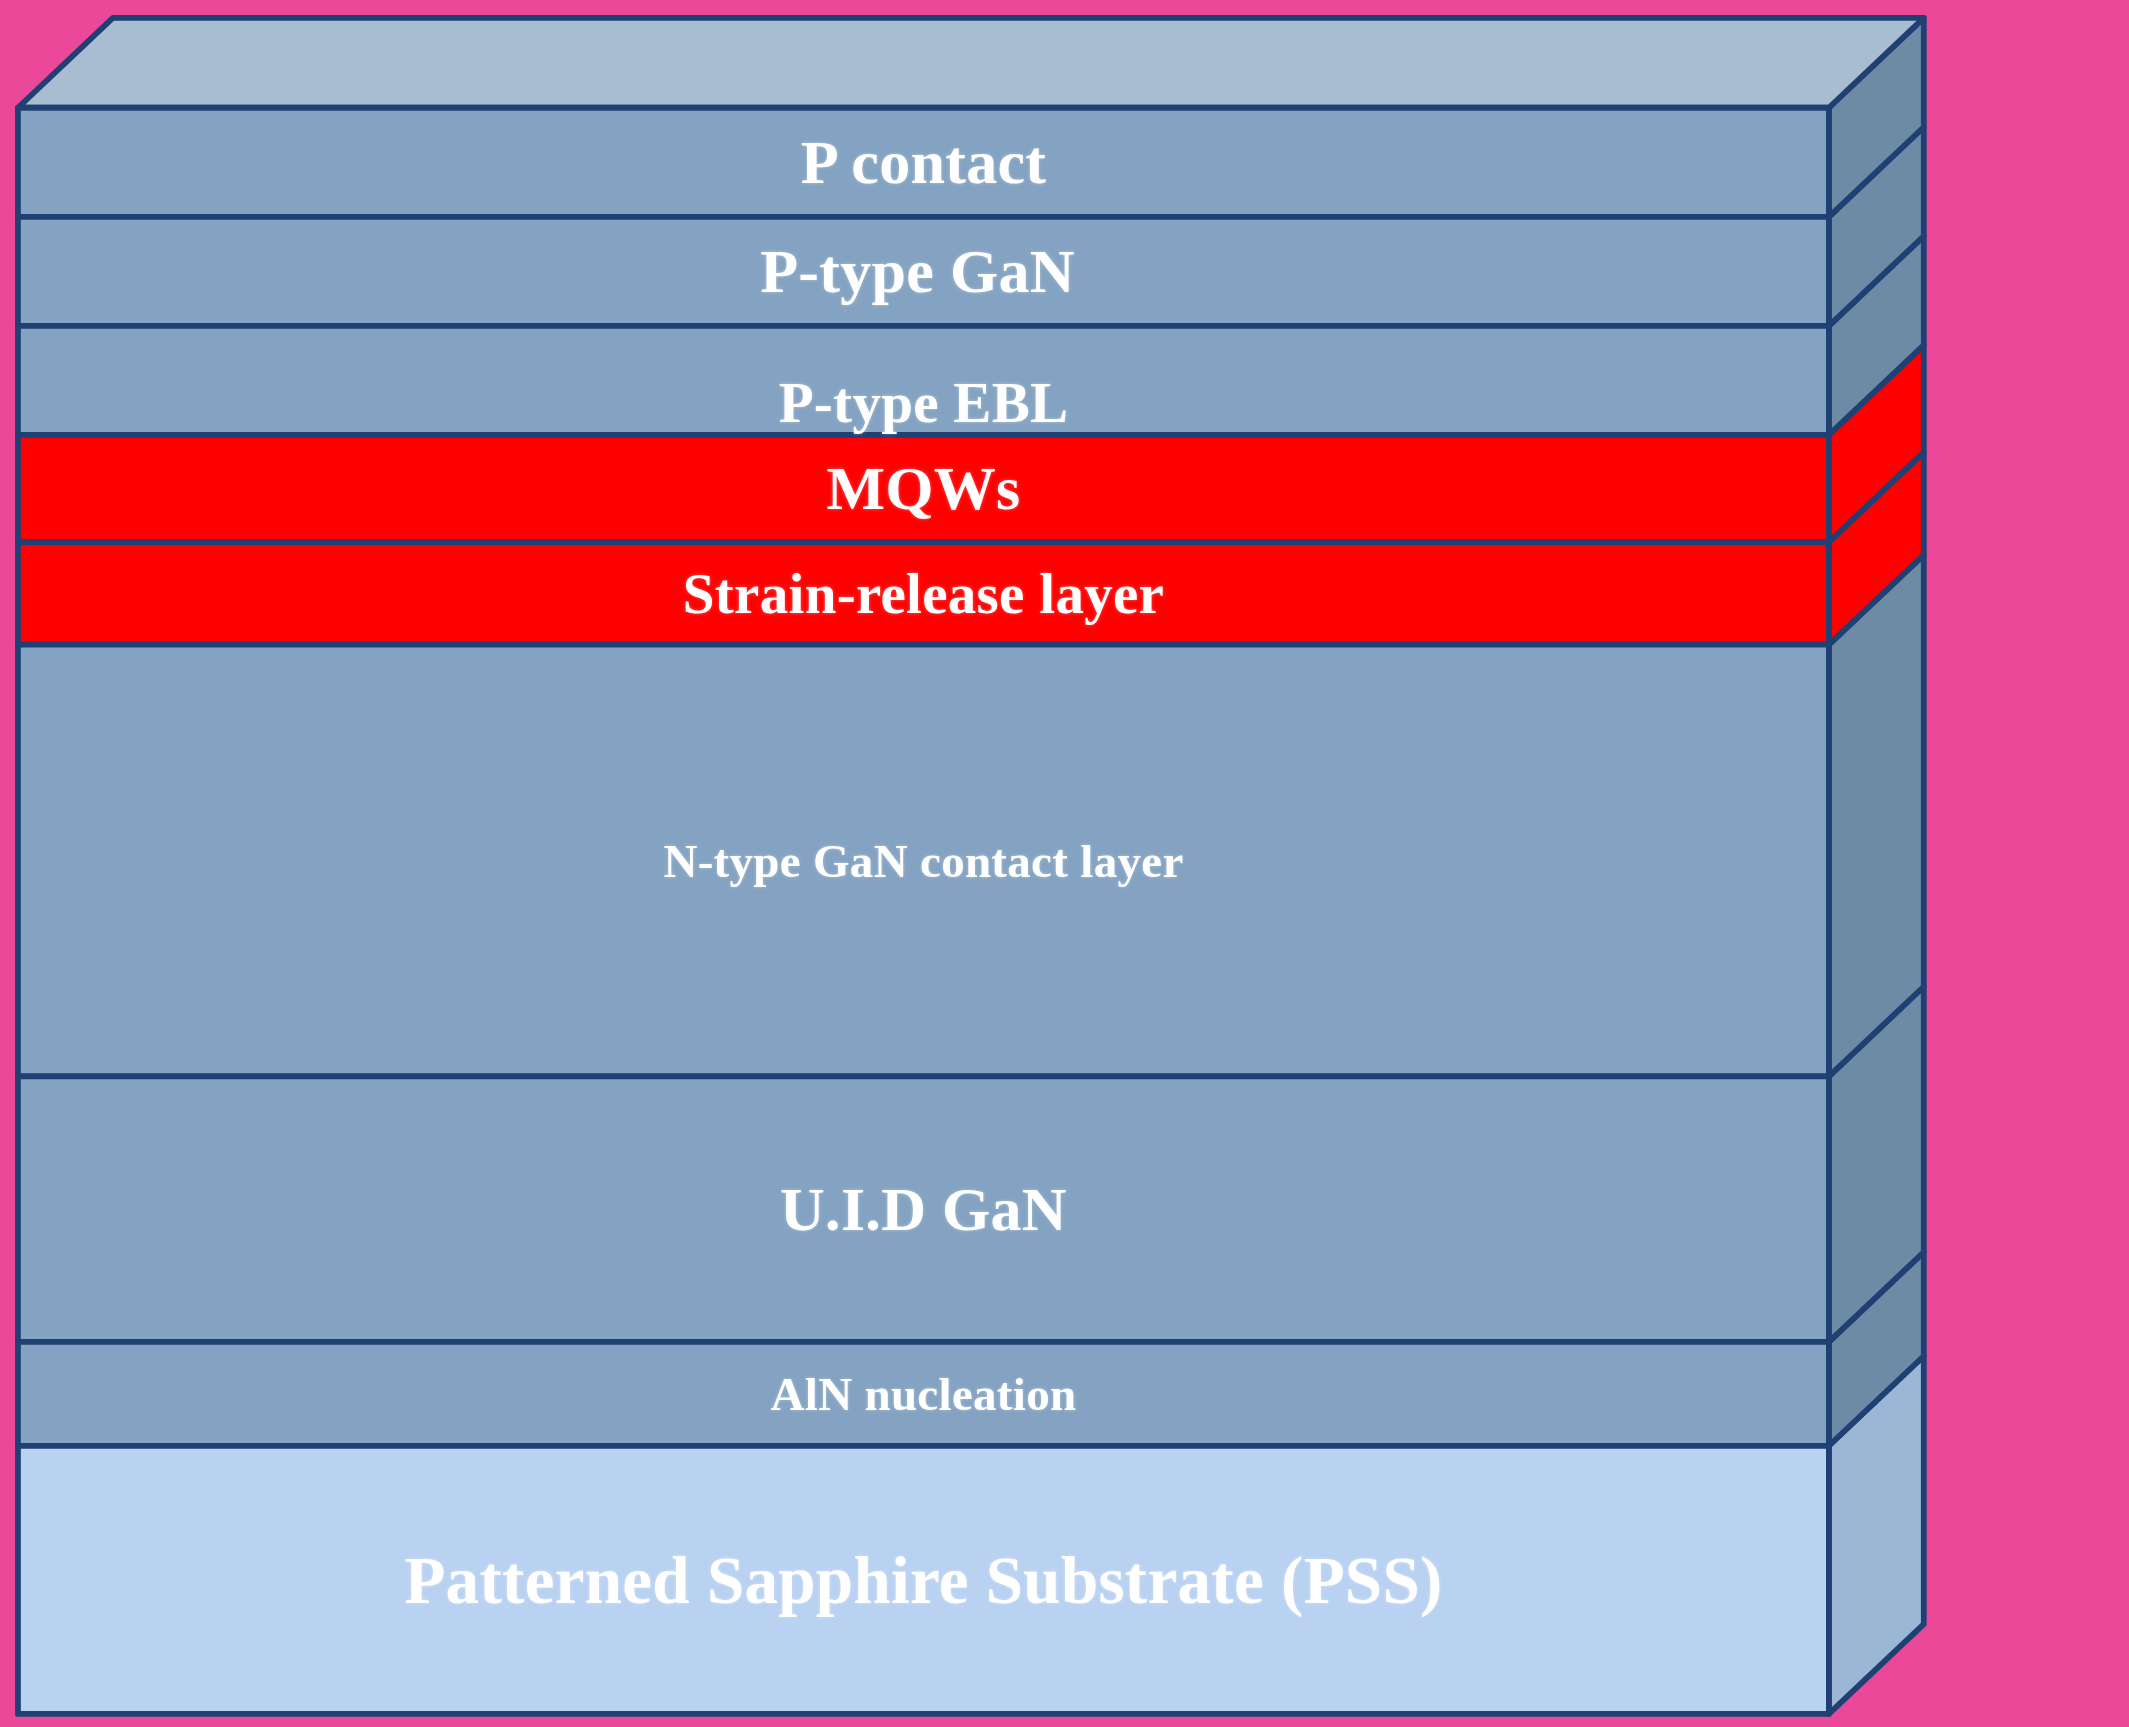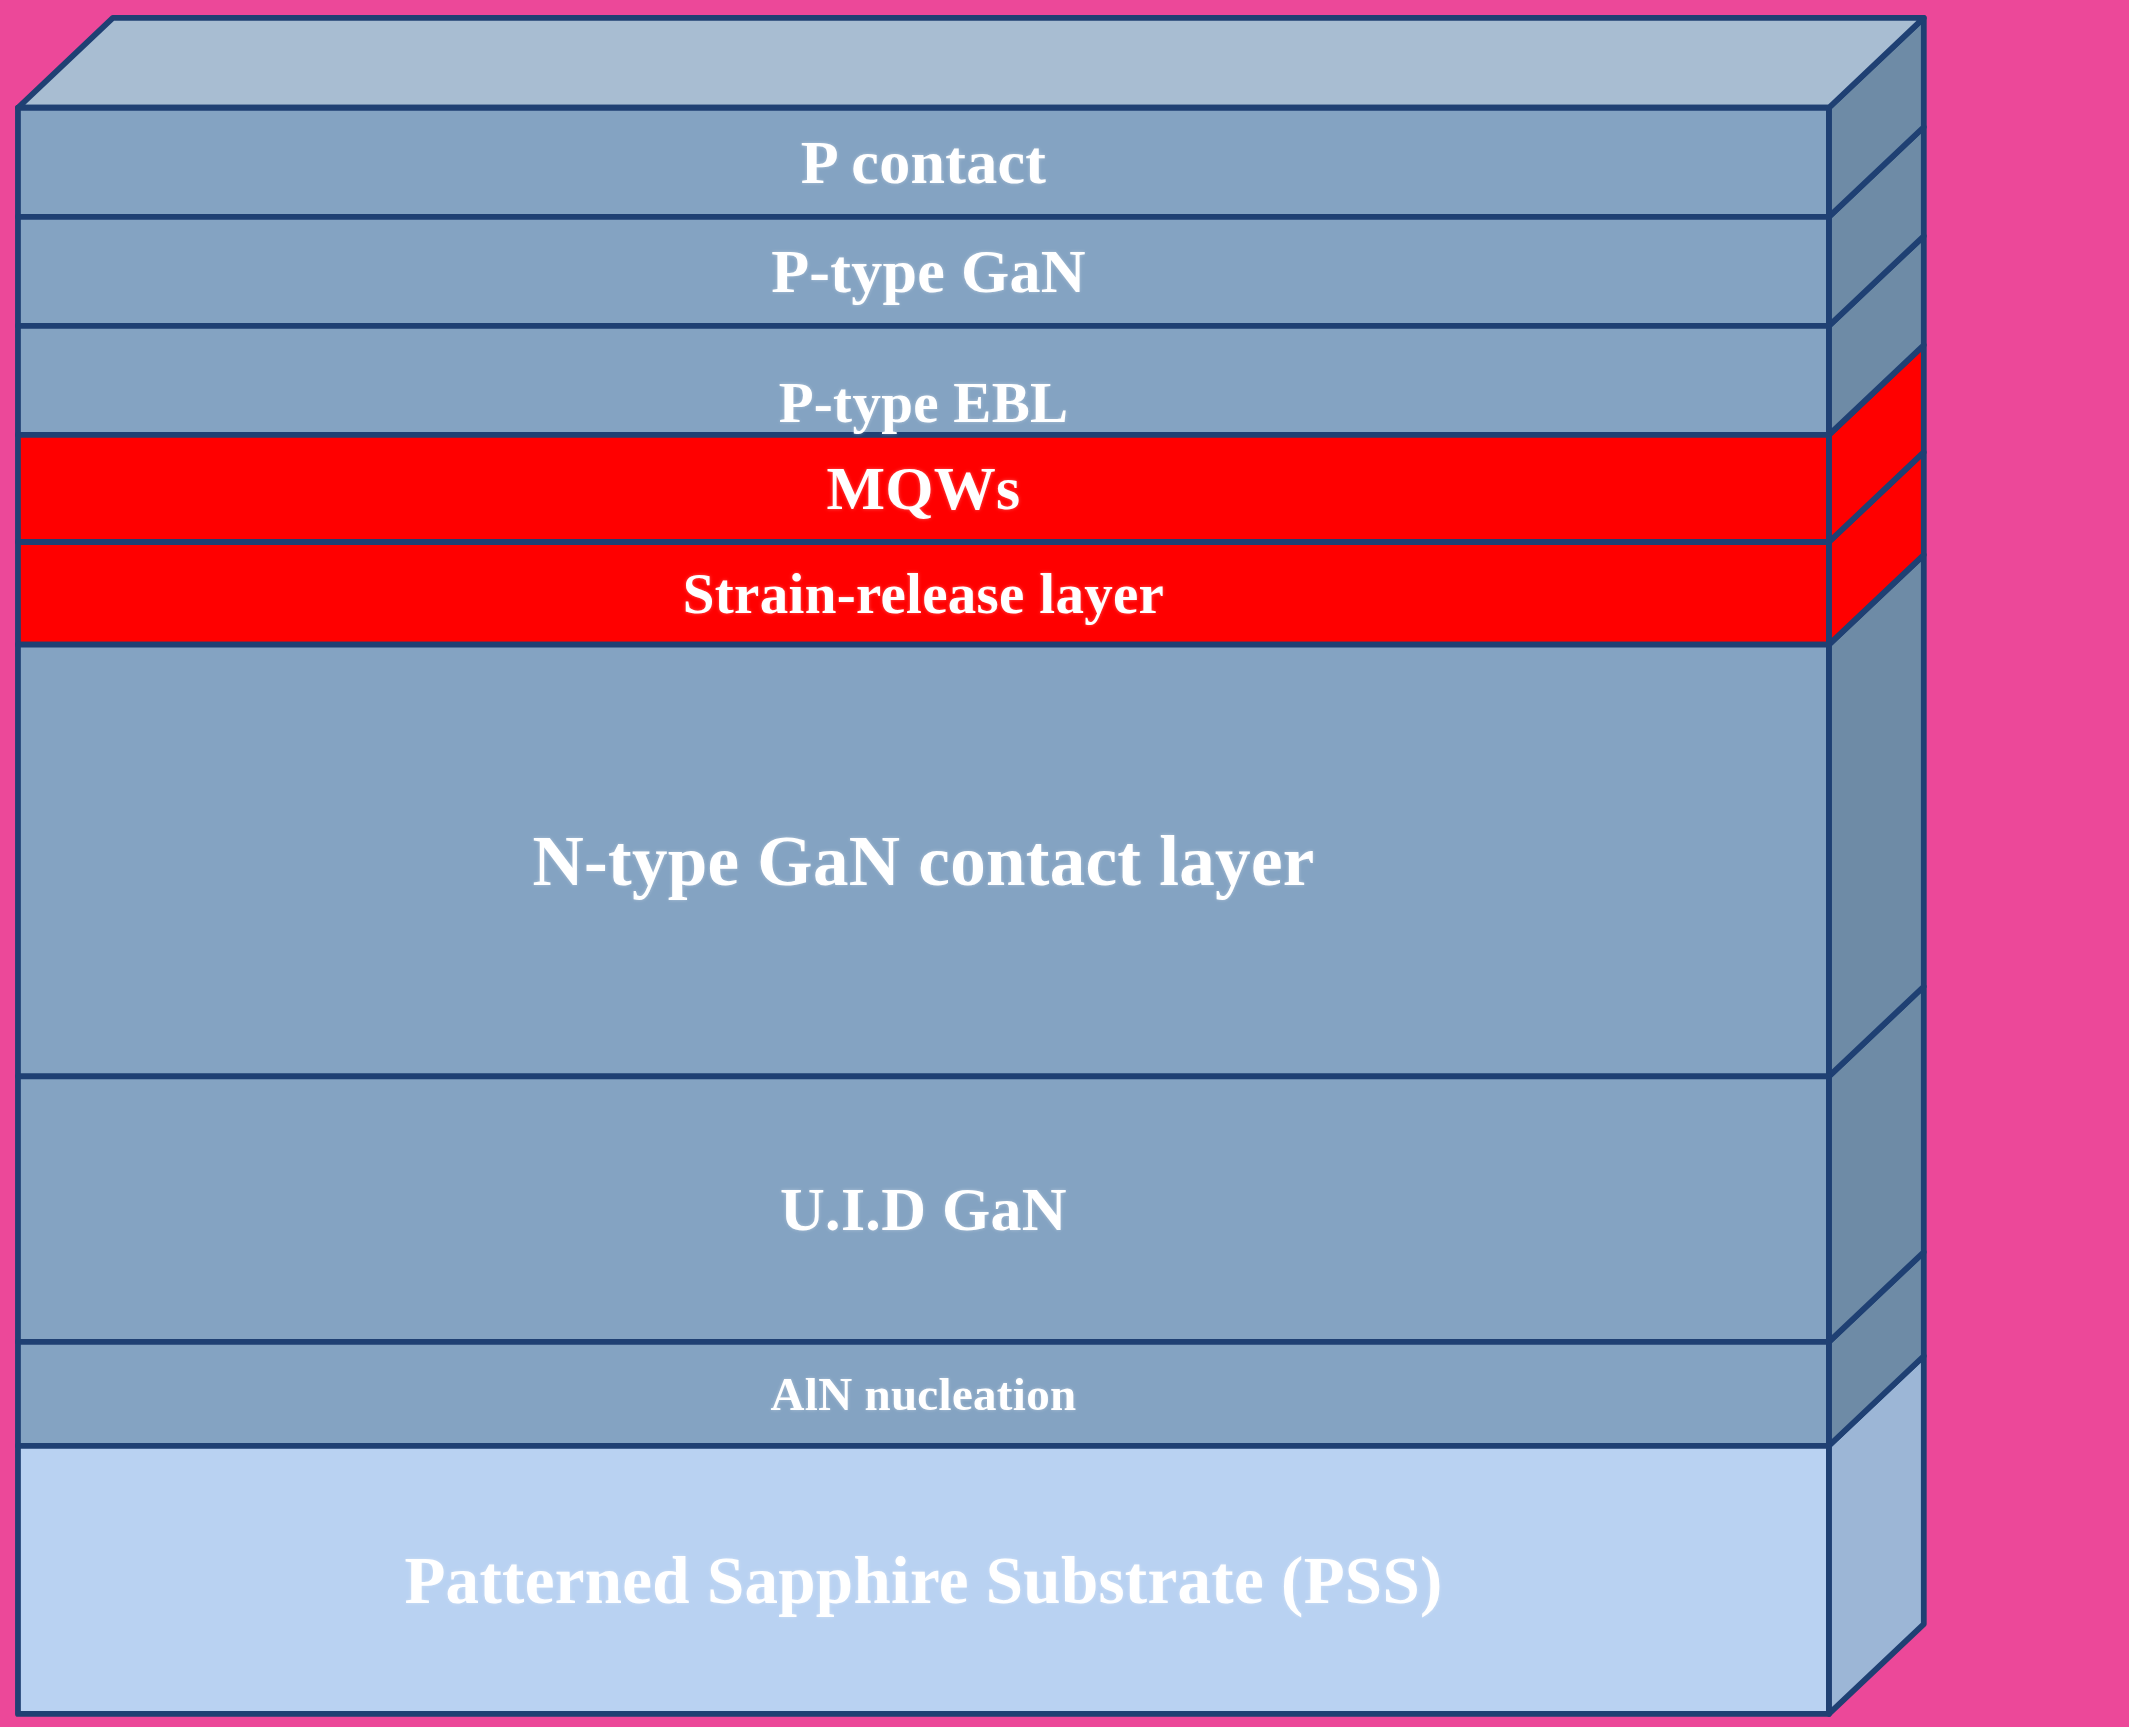--- a/index.html
+++ b/index.html
@@ -66,33 +66,33 @@
       <polygon points="28,845 2852,845 2852,1005 28,1005" fill="#FF0000" stroke="#1F4073" stroke-width="9" stroke-linejoin="round"></polygon>
       <polygon points="28,1005 2852,1005 2852,1678 28,1678" fill="#84A3C2" stroke="#1F4073" stroke-width="9" stroke-linejoin="round"></polygon>
       <polygon points="28,1678 2852,1678 2852,2092 28,2092" fill="#84A3C2" stroke="#1F4073" stroke-width="9" stroke-linejoin="round"></polygon>
       <polygon points="28,2092 2852,2092 2852,2254 28,2254" fill="#84A3C2" stroke="#1F4073" stroke-width="9" stroke-linejoin="round"></polygon>
       <polygon points="28,2254 2852,2254 2852,2672 28,2672" fill="#B9D2F2" stroke="#1F4073" stroke-width="9" stroke-linejoin="round"></polygon>
     </svg>
   <div id="labels">
       <div class="layer-label" style="left: 18px; top: 108px; width: 1811px; height: 109px; font-size: 62px;">
         <span>P contact</span>
       </div>
-      <div class="layer-label" style="left: 23px; top: 217px; width: 1811px; height: 109px; font-size: 62px;">
+      <div class="layer-label" style="left: 12px; top: 217px; width: 1811px; height: 109px; font-size: 62px;">
         <span>P-type GaN</span>
       </div>
       <div class="layer-label" style="left: 18px; top: 326px; width: 1811px; height: 109px; font-size: 57px; align-items: flex-end;">
         <span>P-type EBL</span>
       </div>
       <div class="layer-label" style="left: 18px; top: 435px; width: 1811px; height: 107px; font-size: 62px;">
         <span>MQWs</span>
       </div>
       <div class="layer-label" style="left: 18px; top: 542px; width: 1811px; height: 103px; font-size: 57px;">
         <span>Strain-release layer</span>
       </div>
-      <div class="layer-label" style="left: 18px; top: 645px; width: 1811px; height: 432px; font-size: 71px;">
+      <div class="layer-label" style="left: 18px; top: 645px; width: 1811px; height: 432px; font-size: 47px;">
         <span>N-type GaN contact layer</span>
       </div>
       <div class="layer-label" style="left: 18px; top: 1076px; width: 1811px; height: 266px; font-size: 62px;">
         <span>U.I.D GaN</span>
       </div>
       <div class="layer-label" style="left: 18px; top: 1342px; width: 1811px; height: 104px; font-size: 47px;">
         <span>AlN nucleation</span>
       </div>
       <div class="layer-label" style="left: 18px; top: 1446px; width: 1811px; height: 268px; font-size: 67px;">
         <span>Patterned Sapphire Substrate (PSS)</span>

